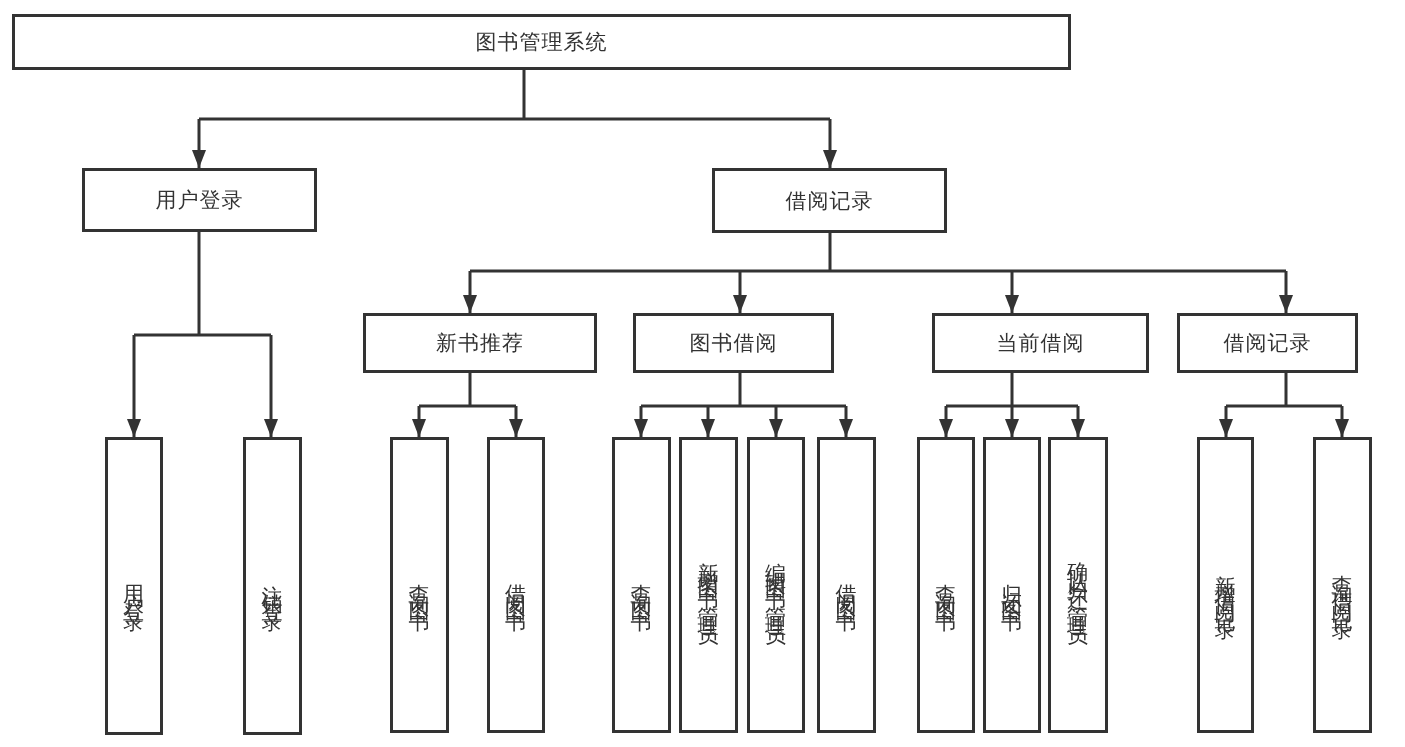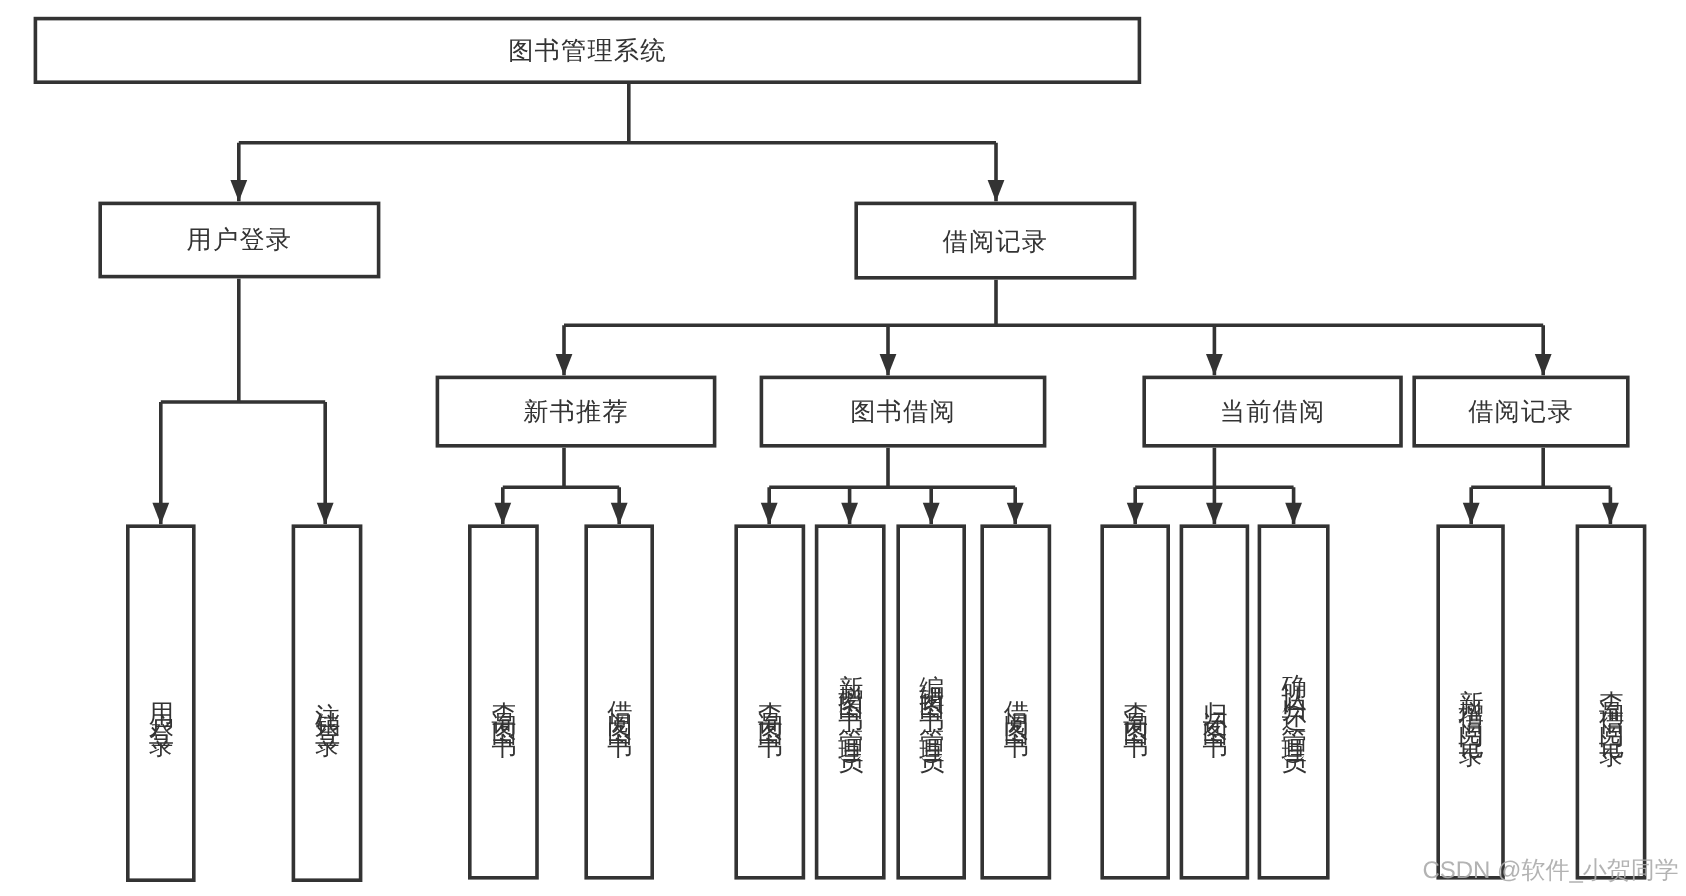--- a/index.html
+++ b/index.html
@@ -78,28 +78,28 @@
       <polygon points="769,419 783,419 776,437"></polygon>
       <polygon points="839,419 853,419 846,437"></polygon>
       <polygon points="939,419 953,419 946,437"></polygon>
       <polygon points="1005,419 1019,419 1012,437"></polygon>
       <polygon points="1071,419 1085,419 1078,437"></polygon>
       <polygon points="1219,419 1233,419 1226,437"></polygon>
       <polygon points="1335,419 1349,419 1342,437"></polygon>
     </g>
   </svg>
 
-  <div class="node h-node root-node" style="left:28px;top:14px;width:923px;height:56px;">图书管理系统</div>
+  <div class="node h-node root-node" style="left:12px;top:14px;width:1059px;height:56px;">图书管理系统</div>
 
   <div class="node h-node" style="left:82px;top:168px;width:235px;height:64px;">用户登录</div>
   <div class="node h-node" style="left:712px;top:168px;width:235px;height:65px;">借阅记录</div>
 
   <div class="node h-node" style="left:363px;top:313px;width:234px;height:60px;">新书推荐</div>
-  <div class="node h-node" style="left:633px;top:313px;width:239px;height:60px;">图书借阅</div>
-  <div class="node h-node" style="left:952px;top:313px;width:217px;height:60px;">当前借阅</div>
+  <div class="node h-node" style="left:633px;top:313px;width:201px;height:60px;">图书借阅</div>
+  <div class="node h-node" style="left:932px;top:313px;width:217px;height:60px;">当前借阅</div>
   <div class="node h-node" style="left:1177px;top:313px;width:181px;height:60px;">借阅记录</div>
 
   <div class="node v-node" style="left:105px;top:437px;width:58px;height:298px;">
     <span>用户登录</span>
   </div>
   <div class="node v-node" style="left:243px;top:437px;width:59px;height:298px;">
     <span>注销登录</span>
   </div>
 
   <div class="node v-node" style="left:390px;top:437px;width:59px;height:296px;">
@@ -132,15 +132,14 @@
     <span>确认归还（管理员）</span>
   </div>
 
   <div class="node v-node" style="left:1197px;top:437px;width:57px;height:296px;">
     <span>新增借阅记录</span>
   </div>
   <div class="node v-node" style="left:1313px;top:437px;width:59px;height:296px;">
     <span>查询借阅记录</span>
   </div>
 
-  <div class="watermark" style="right:6px;top:712px;">CSDN @软件_小贺同学</div>
 
 </div>
 
 </body></html>

